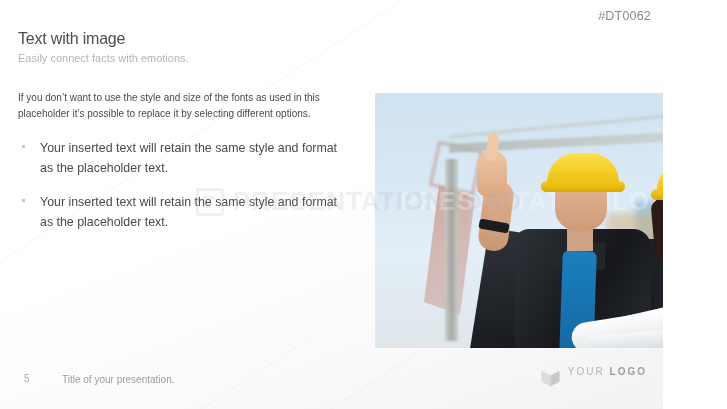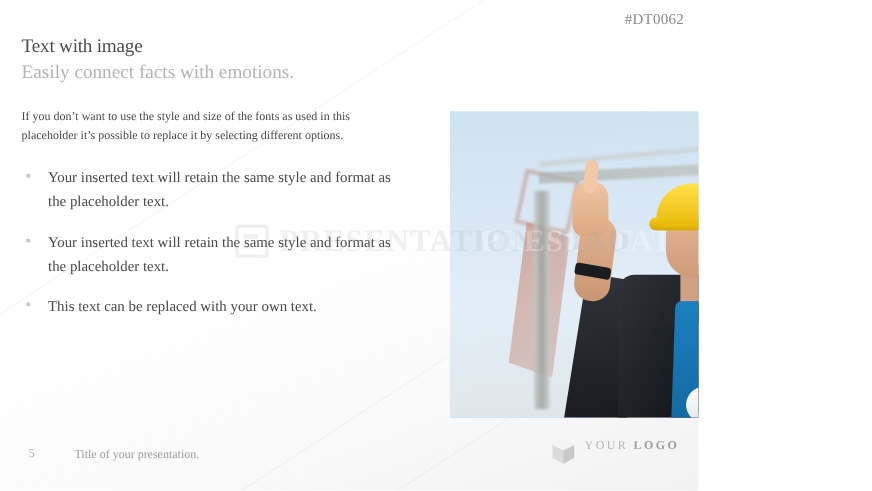--- a/index.html
+++ b/index.html
@@ -6,25 +6,24 @@
     margin: 0;
     padding: 0;
     background: #ffffff;
   }
   body {
     font-family: "Liberation Sans", sans-serif;
   }
 
   #slide {
     position: relative;
-    width: 582px;
+    width: 663px;
     height: 409px;
     overflow: hidden;
     background: linear-gradient(160deg, #ffffff 0%, #ffffff 45%, #fbfbfb 70%, #f2f2f2 100%);
-    font-family: Liberation Serif, serif;
   }
 
   
   .diag {
     position: absolute;
     background: rgba(0,0,0,0.035);
     transform-origin: 0 0;
     pointer-events: none;
   }
   .diag-1 {
@@ -59,21 +58,21 @@
     font-size: 16px;
     font-weight: normal;
     color: #4d4d4d;
     letter-spacing: -0.2px;
     line-height: 1.2;
   }
   .subtitle {
     position: absolute;
     left: 18px;
     top: 52px;
-    font-size: 16px;
+    font-size: 11px;
     color: #b4b4b4;
     letter-spacing: 0;
   }
 
   
   .body-col {
     position: absolute;
     left: 18px;
     top: 90px;
     width: 320px;
@@ -500,24 +499,20 @@
   <div class="body-col">
     <p class="para">If you don’t want to use the style and size of the fonts as used in this placeholder it’s possible to replace it by selecting different options.</p>
     <ul class="bullets">
       <li>
         <span class="bullet-dot"></span>
         <span>Your inserted text will retain the same style and format as the placeholder text.</span>
       </li>
       <li>
         <span class="bullet-dot"></span>
         <span>Your inserted text will retain the same style and format as the placeholder text.</span>
-      </li>
-      <li>
-        <span class="bullet-dot"></span>
-        <span>This text can be replaced with your own text.</span>
       </li>
     </ul>
   </div>
 
   <div class="watermark">
     <div class="wm-mark"></div>
     <div class="wm-text">PRESENTATIONLOAD</div>
   </div>
 
   <div class="img-panel">

